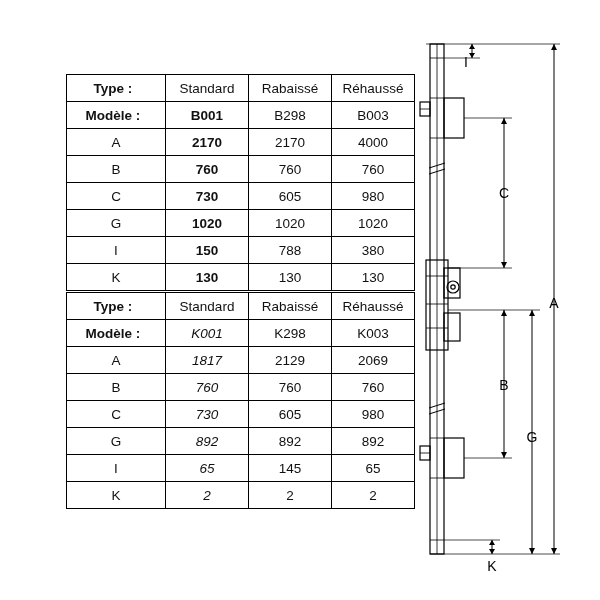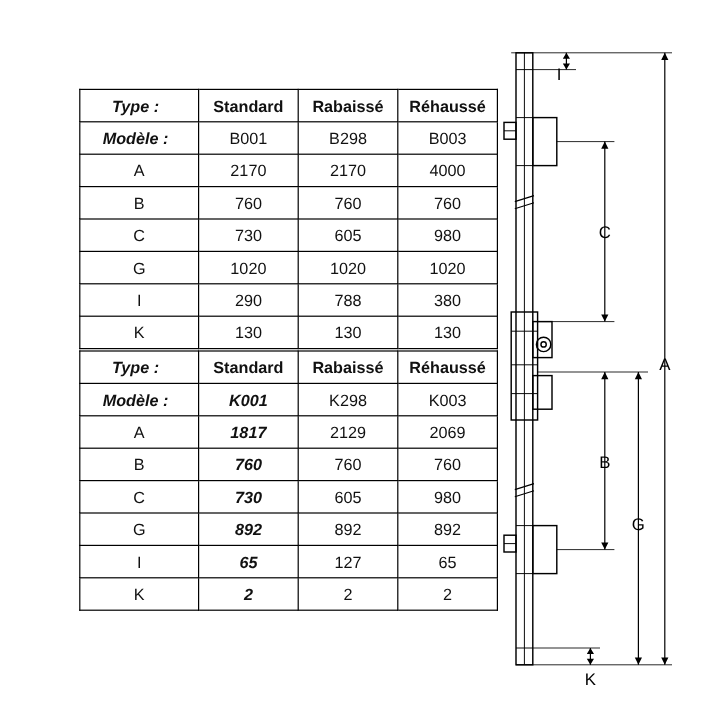--- a/index.html
+++ b/index.html
@@ -40,34 +40,33 @@
     width: 88px;
   }
   .spec-table .col {
     width: 78px;
   }
   .hdr-label {
     text-align: left;
     padding-right: 8px !important;
     font-weight: bold;
     font-size: 14px;
-    font-style: italic;
   }
   .hdr-col {
-    font-weight: bold;
+    font-weight: normal;
     font-size: 13px;
   }
   .row-label {
     font-size: 13.5px;
   }
   .bold-col {
+    font-weight: bold;
+  }
+  .italic-bold {
     font-weight: normal;
-  }
-  .italic-bold {
-    font-weight: bold;
     font-style: italic;
   }
 
   #table-b { left: 66px; top: 74px; }
   #table-k { left: 66px; top: 292px; }
 
   
   #drawing {
     position: absolute;
     left: 400px;
@@ -117,21 +116,21 @@
         <td class="col">980</td>
       </tr>
       <tr>
         <td class="lbl row-label">G</td>
         <td class="col bold-col">1020</td>
         <td class="col">1020</td>
         <td class="col">1020</td>
       </tr>
       <tr>
         <td class="lbl row-label">I</td>
-        <td class="col bold-col">290</td>
+        <td class="col bold-col">150</td>
         <td class="col">788</td>
         <td class="col">380</td>
       </tr>
       <tr>
         <td class="lbl row-label">K</td>
         <td class="col bold-col">130</td>
         <td class="col">130</td>
         <td class="col">130</td>
       </tr>
     </tbody>
@@ -171,21 +170,21 @@
       </tr>
       <tr>
         <td class="lbl row-label">G</td>
         <td class="col italic-bold">892</td>
         <td class="col">892</td>
         <td class="col">892</td>
       </tr>
       <tr>
         <td class="lbl row-label">I</td>
         <td class="col italic-bold">65</td>
-        <td class="col">127</td>
+        <td class="col">145</td>
         <td class="col">65</td>
       </tr>
       <tr>
         <td class="lbl row-label">K</td>
         <td class="col italic-bold">2</td>
         <td class="col">2</td>
         <td class="col">2</td>
       </tr>
     </tbody>
   </table>

